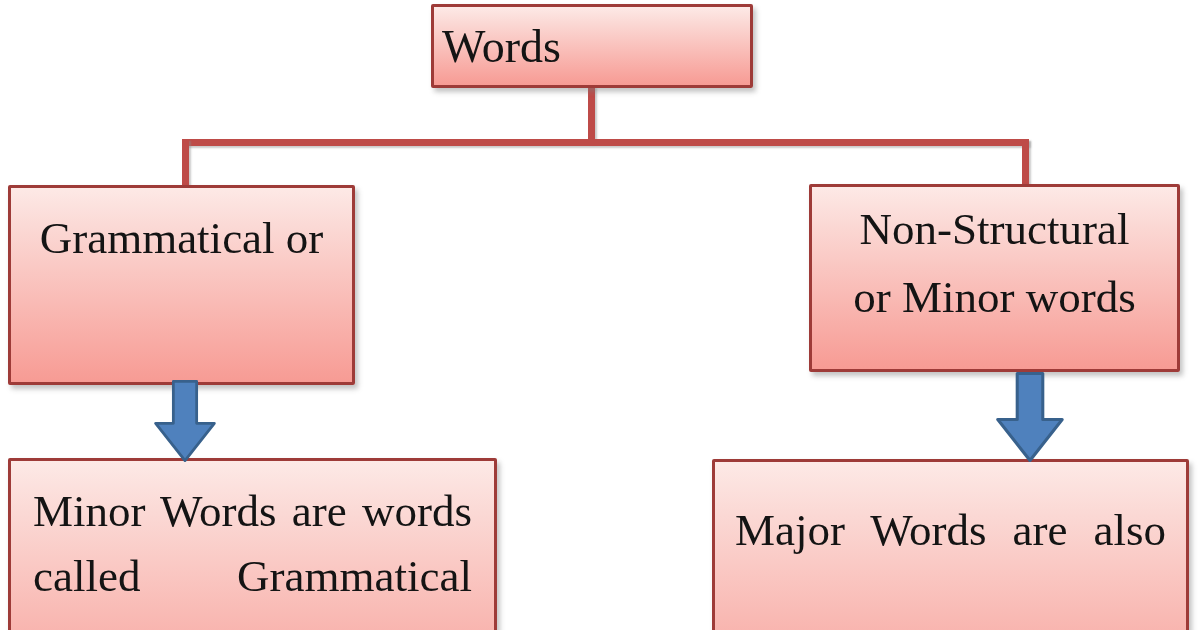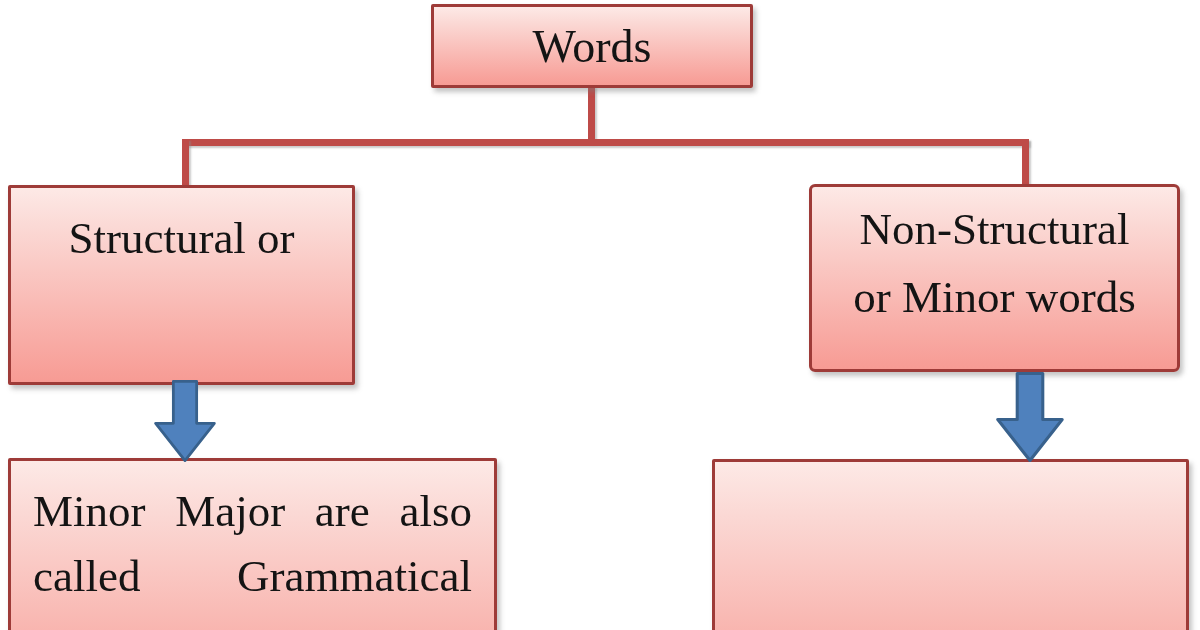--- a/index.html
+++ b/index.html
@@ -28,31 +28,32 @@
     position: absolute;
     box-sizing: border-box;
     border: 3px solid #9E3B38;
     border-radius: 2px;
     background: linear-gradient(180deg, #FDE9E6 0%, #FBD9D5 20%, #F79B94 100%);
     box-shadow: 3px 4px 5px rgba(125,125,125,0.45);
     z-index: 2;
   }
   .node-root {
     left: 431px; top: 4px; width: 322px; height: 84px;
-    display: flex; align-items: center; justify-content: center;
+    display: flex; align-items: center; 
     font-size: 46px;
+    padding-left: 8px;
   }
   .node-branch-left {
     left: 8px; top: 185px; width: 347px; height: 200px;
     padding-top: 16px; font-size: 45px; text-align: center;
   }
   .node-branch-left .bline { line-height: 68px; }
   .node-branch-right {
     left: 809px; top: 184px; width: 371px; height: 188px;
-    padding-top: 8px; font-size: 45px; text-align: center; border-radius: 6px;
+    padding-top: 8px; font-size: 45px; text-align: center;
   }
   .node-branch-right .bline { line-height: 68px; }
   .node-detail-left {
     left: 8px; top: 458px; width: 489px; height: 262px;
     padding: 18px 22px 0 22px; font-size: 45px;
   }
   .node-detail-right {
     left: 712px; top: 459px; width: 477px; height: 261px;
     padding: 36px 20px 0 20px; font-size: 45px;
   }
@@ -77,41 +78,42 @@
   <div class="connector" style="left:588px; top:86px; width:7px; height:57px;"></div>
   <div class="connector" style="left:185px; top:139px; width:844px; height:7px;"></div>
   <div class="connector" style="left:182px; top:139px; width:7px; height:49px;"></div>
   <div class="connector" style="left:1022px; top:139px; width:7px; height:48px;"></div>
 
   <div class="node node-root">
     <span>Words</span>
   </div>
 
   <div class="node node-branch-left">
-    <div class="bline">Structural or</div>
+    <div class="bline">Grammatical or</div>
   </div>
 
   <div class="node node-branch-right">
     <div class="bline">Non-Structural</div>
     <div class="bline">or Minor words</div>
   </div>
 
   <span class="arrow" style="left:152px; top:380px;">
     <svg width="66" height="82" viewBox="0 0 66 88" xmlns="http://www.w3.org/2000/svg">
       <path d="M20.5 1.5 L45.5 1.5 L45.5 46.5 L64.5 46.5 L33 86.5 L1.5 46.5 L20.5 46.5 Z" fill="#4F81BD" stroke="#38618C" stroke-width="3" stroke-linejoin="round"></path>
     </svg>
   </span>
 
   <span class="arrow" style="left:996px; top:372px;">
     <svg width="68" height="90" viewBox="0 0 66 88" xmlns="http://www.w3.org/2000/svg">
       <path d="M20.5 1.5 L45.5 1.5 L45.5 46.5 L64.5 46.5 L33 86.5 L1.5 46.5 L20.5 46.5 Z" fill="#4F81BD" stroke="#38618C" stroke-width="3" stroke-linejoin="round"></path>
     </svg>
   </span>
 
   <div class="node node-detail-left">
-    <div class="jline">Minor Major are also</div>
+    <div class="jline">Minor Words are words</div>
     <div class="jline">called Grammatical</div>
   </div>
 
   <div class="node node-detail-right">
+    <div class="jline">Major Words are also</div>
   </div>
 
 </div>
 
 </body></html>

